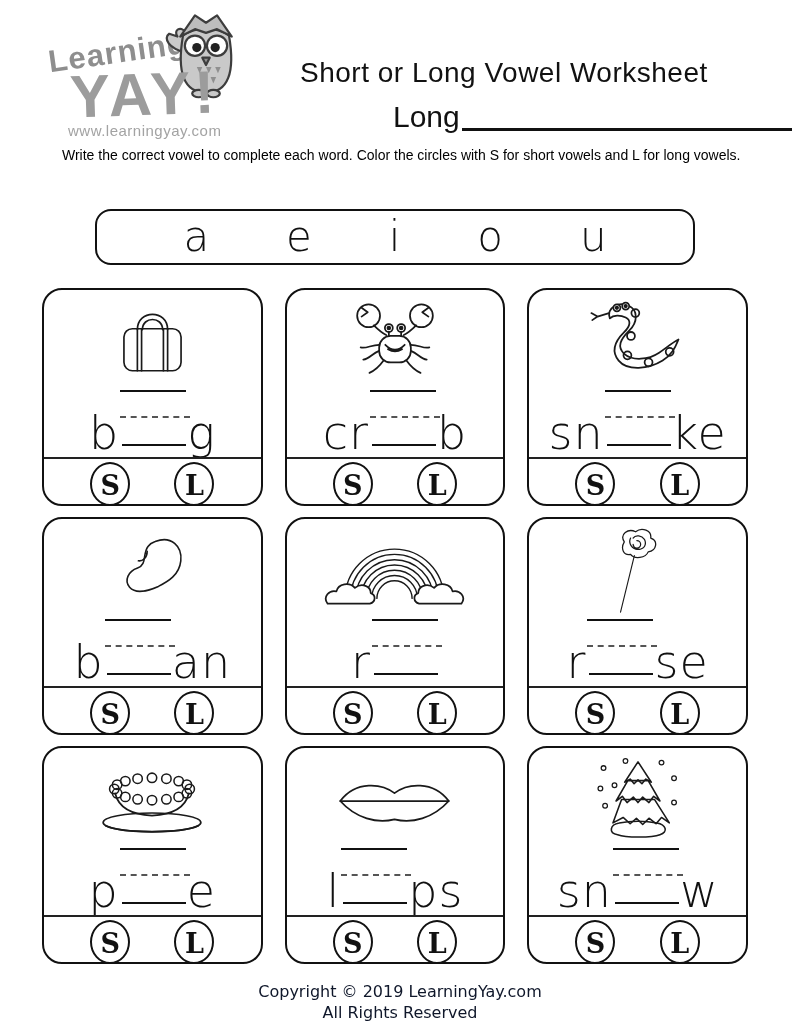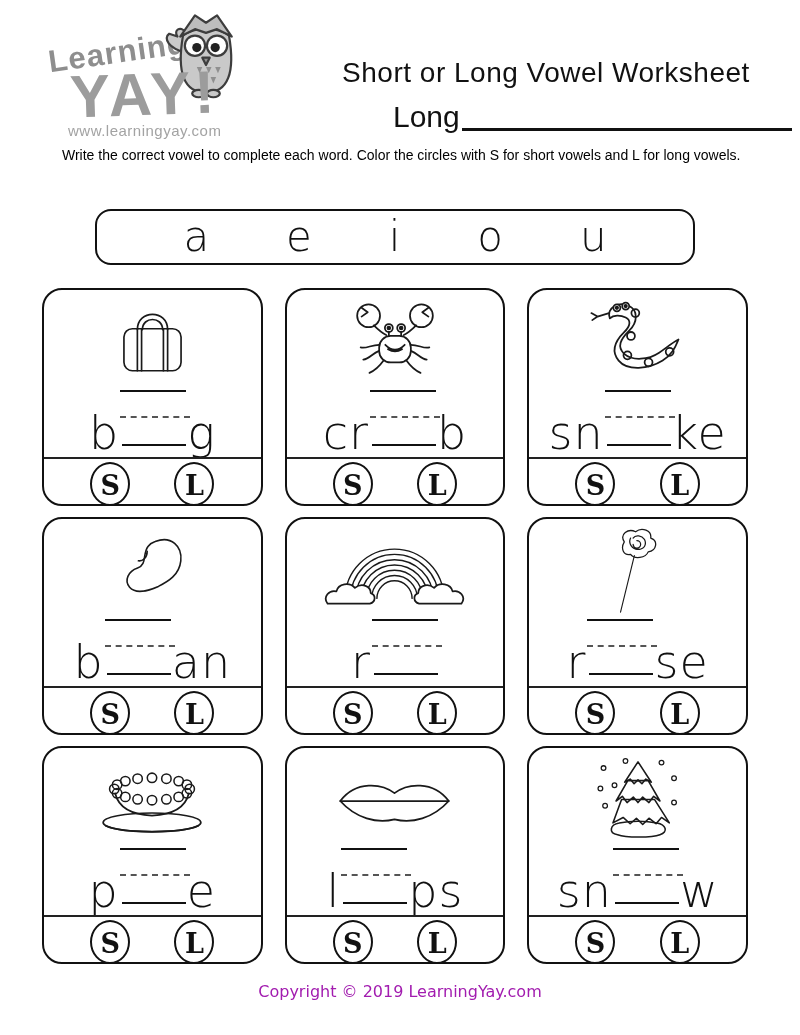--- a/index.html
+++ b/index.html
@@ -8,21 +8,21 @@
     font-family:"Liberation Sans",sans-serif;color:#111;
   }
   
   .logo{position:absolute;left:42px;top:10px;width:265px;height:132px;}
   .logo-line1{position:absolute;left:6px;top:24px;font-size:31px;font-weight:bold;
     color:#8e8e8e;transform:rotate(-8deg);letter-spacing:1px;}
   .logo-line2{position:absolute;left:28px;top:50px;font-size:60px;font-weight:900;
     color:#9c9c9c;transform:rotate(-2deg);letter-spacing:4px;}
   .logo-owl{position:absolute;left:118px;top:-4px;width:92px;height:96px;}
   .logo-url{position:absolute;left:4px;top:112px;font-size:15px;color:#a3a3a3;letter-spacing:.5px;margin-left:22px;}
-  .title{position:absolute;left:300px;top:38px;width:492px;text-align:center;
+  .title{position:absolute;left:300px;top:38px;width:492px;
     font-size:28px;font-weight:500;letter-spacing:.5px;}
   .name-row{position:absolute;left:393px;top:100px;display:flex;align-items:flex-end;
     font-size:30px;font-weight:500;}
   .name-line{display:inline-block;width:330px;border-bottom:3px solid #111;margin:0 0 3px 2px;}
   .instructions{position:absolute;left:62px;top:146px;width:692px;margin:0;
     font-size:14px;line-height:1.32;color:#000;}
   
   .vowel-box{position:absolute;left:95px;top:209px;width:600px;height:56px;box-sizing:border-box;
     border:2px solid #111;border-radius:16px;display:flex;align-items:center;
     justify-content:space-around;padding:0 48px;}
@@ -41,21 +41,21 @@
   .blank::before{content:"";position:absolute;top:0;left:-2px;right:-2px;border-top:2px solid #111;}
   .blank::after{content:"";position:absolute;bottom:0;left:0;right:-2px;border-top:2px solid #111;}
   .blank .mid{position:absolute;top:26px;left:-2px;right:-6px;border-top:2px dashed #555;}
   .choices{height:50px;flex:none;border-top:2px solid #222;display:flex;align-items:center;
     justify-content:space-around;padding:0 24px;}
   .circle{width:40px;height:44px;box-sizing:border-box;border:2px solid #111;border-radius:50%;
     display:flex;align-items:center;justify-content:center;
     font-family:"DejaVu Serif",serif;font-size:27px;font-weight:600;padding-top:2px;}
   
   .footer{position:absolute;left:0;top:982px;width:100%;text-align:center;
-    font-family:"DejaVu Sans",sans-serif;font-size:16px;color:#a21caf;line-height:1.3;}
+    font-family:"DejaVu Sans",sans-serif;font-size:16px;color:#0f172a;line-height:1.3;}
   
   .art{stroke:#1a1a1a;stroke-width:2;fill:none;stroke-linecap:round;stroke-linejoin:round;}
   .defs{position:absolute;width:0;height:0;overflow:hidden;}
 </style>
 </head>
 <body>
 
 <svg class="defs" xmlns="http://www.w3.org/2000/svg" aria-hidden="true">
   <symbol id="sym-owl" viewBox="0 0 100 100">
     <g stroke="#3d3d3d" stroke-width="2.4" stroke-linejoin="round" stroke-linecap="round">
@@ -381,15 +381,16 @@
       <div class="choices">
         <span class="circle">S</span>
         <span class="circle">L</span>
       </div>
     </div>
 
   </div>
 
   <div class="footer">
     <div>Copyright © 2019 LearningYay.com</div>
+    <div>All Rights Reserved</div>
   </div>
 
 </div>
 
 </body></html>

